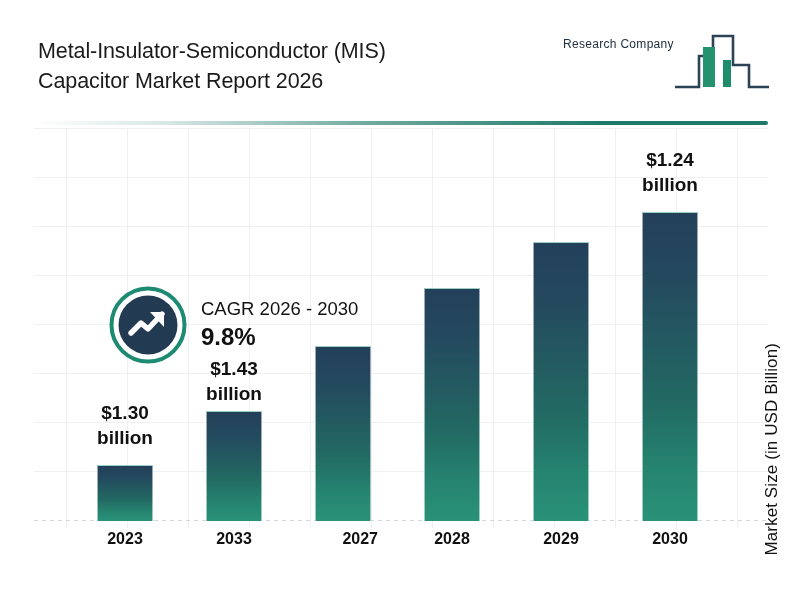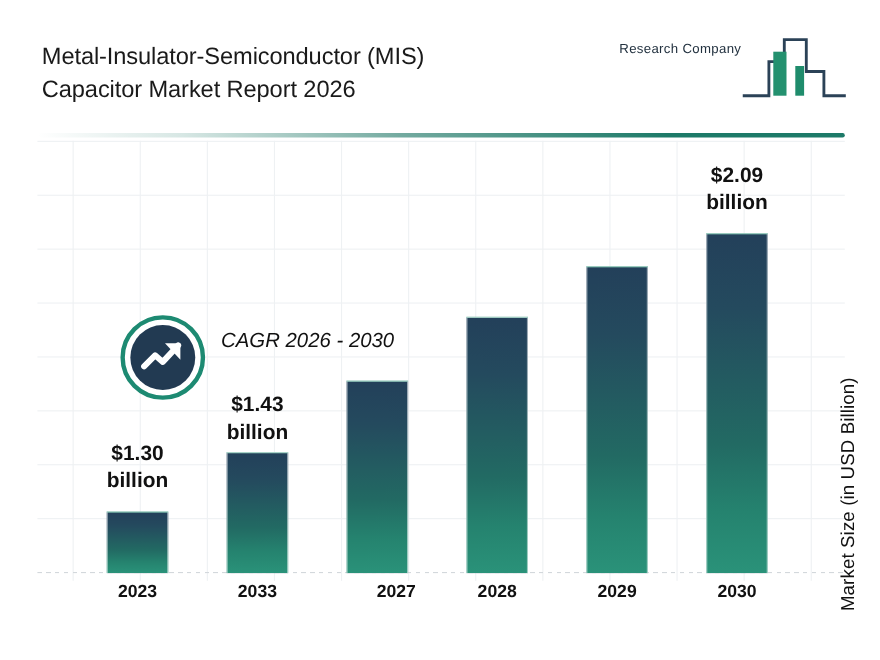--- a/index.html
+++ b/index.html
@@ -174,21 +174,20 @@
   }
   #cagr-circle {
     position: absolute;
     left: 0; top: 6px;
     width: 78px; height: 78px;
   }
   #cagr-text {
     position: absolute;
     left: 92px;
     top: 16px;
-    font-style: italic;
   }
   #cagr-period {
     font-size: 18.5px;
     color: #111111;
     line-height: 25px;
     white-space: nowrap;
   }
   #cagr-value {
     font-size: 24px;
     font-weight: bold;
@@ -256,21 +255,21 @@
     <div class="bar" style="left:172px; top:283px; width:56px; height:110px;"></div>
     <div class="bar" style="left:281px; top:218px; width:56px; height:175px;"></div>
     <div class="bar" style="left:390px; top:160px; width:56px; height:233px;"></div>
     <div class="bar" style="left:499px; top:114px; width:56px; height:279px;"></div>
     <div class="bar" style="left:608px; top:84px;  width:56px; height:309px;"></div>
 
     <div class="bar-label" style="left:41px; top:272px; width:100px;">$1.30
 billion</div>
     <div class="bar-label" style="left:150px; top:228px; width:100px;">$1.43
 billion</div>
-    <div class="bar-label" style="left:586px; top:19px; width:100px;">$2.09
+    <div class="bar-label" style="left:586px; top:19px; width:100px;">$1.24
 billion</div>
 
     <div class="x-tick" style="left:56px;  width:70px;">2023</div>
     <div class="x-tick" style="left:165px; width:70px;">2033</div>
     <div class="x-tick" style="left:274px; width:70px;text-align:right;">2027</div>
     <div class="x-tick" style="left:383px; width:70px;">2028</div>
     <div class="x-tick" style="left:492px; width:70px;">2029</div>
     <div class="x-tick" style="left:601px; width:70px;">2030</div>
 
     <div id="y-axis-title">Market Size (in USD Billion)</div>
@@ -279,17 +278,18 @@
       <svg id="cagr-circle" viewBox="0 0 78 78">
         <circle cx="39" cy="39" r="36.5" fill="#ffffff" stroke="#1d8a72" stroke-width="4"></circle>
         <circle cx="39" cy="39" r="29.5" fill="#223a52"></circle>
         <g>
           <polyline points="22,47 32,37 39,43 53,28" fill="none" stroke="#ffffff" stroke-width="5.4" stroke-linecap="round" stroke-linejoin="round"></polyline>
           <polygon points="55,26 55,41 41,26" fill="#ffffff"></polygon>
         </g>
       </svg>
       <div id="cagr-text">
         <div id="cagr-period">CAGR 2026 - 2030</div>
+        <div id="cagr-value">9.8%</div>
       </div>
     </div>
 
   </div>
 </div>
 
 </body></html>

